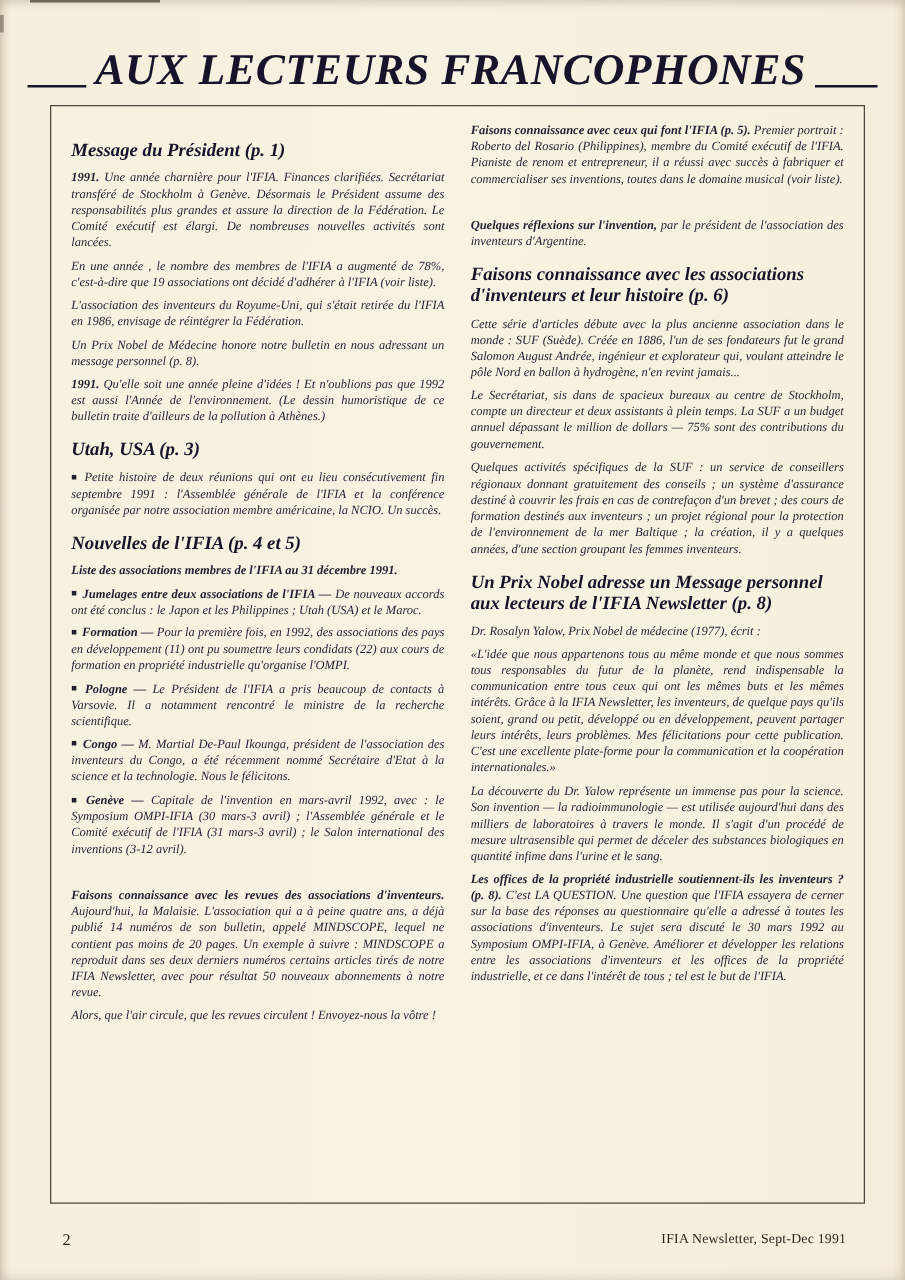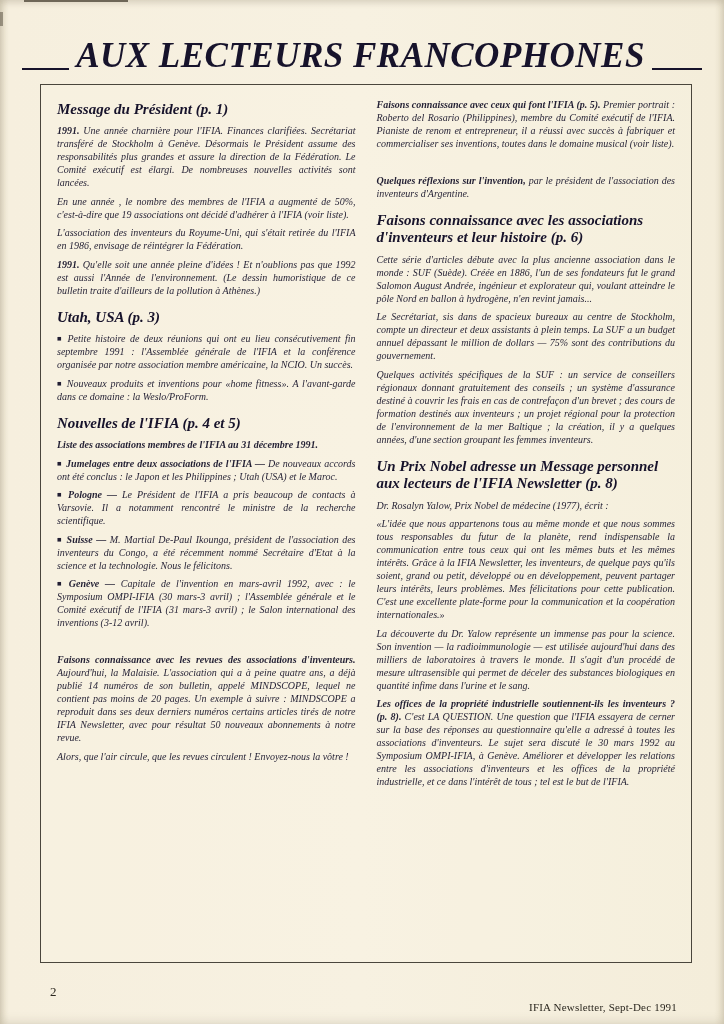--- a/index.html
+++ b/index.html
@@ -52,63 +52,64 @@
     font-size:10px;line-height:1.3;
     text-align:justify;
   }
   .col-heading{
     font-size:15px;line-height:1.16;
     font-weight:bold;font-style:italic;
     color:var(--heading-ink);
     margin:12px 0 6px 0;
     text-align:left;
   }
-  .column .col-heading:first-child{margin-top:3px;font-style:italic;}
+  .column .col-heading:first-child{margin-top:15px;font-style:italic;}
   .para{margin:0 0 5.5px 0;}
   .space-before{margin-top:24px;}
   .lead{font-weight:bold;}
   .sq{font-style:normal;font-size:7.5px;line-height:1;margin-right:4px;position:relative;top:-1px;}
 
   .footer-page{
     position:absolute;left:50px;bottom:24px;
     font-size:13px;color:#2c2820;font-style:normal;
   }
   .footer-issue{
-    position:absolute;right:47px;bottom:11px;
+    position:absolute;right:47px;bottom:27px;
     font-size:11px;color:#2c2820;font-style:normal;letter-spacing:.2px;
   }
 </style>
 </head>
 <body>
 
 <div class="page">
   <div class="scan-mark"></div>
   <div class="scan-tick"></div>
 
   <div class="title-row">
     <span class="rule rule-left"></span>
     <h1 class="title">AUX LECTEURS FRANCOPHONES</h1>
     <span class="rule rule-right"></span>
   </div>
 
   <div class="content-box">
     <div class="column" id="col-left">
         <h2 class="col-heading">Message du Président (p. 1)</h2>
         <p class="para"><span class="lead">1991.</span> Une année charnière pour l'IFIA. Finances clarifiées. Secrétariat transféré de Stockholm à Genève. Désormais le Président assume des responsabilités plus grandes et assure la direction de la Fédération. Le Comité exécutif est élargi. De nombreuses nouvelles activités sont lancées.</p>
-        <p class="para">En une année , le nombre des membres de l'IFIA a augmenté de 50%, c'est-à-dire que 19 associations ont décidé d'adhérer à l'IFIA (voir liste).</p>
+        <p class="para">En une année , le nombre des membres de l'IFIA a augmenté de 78%, c'est-à-dire que 19 associations ont décidé d'adhérer à l'IFIA (voir liste).</p>
         <p class="para">L'association des inventeurs du Royume-Uni, qui s'était retirée du l'IFIA en 1986, envisage de réintégrer la Fédération.</p>
+        <p class="para">Un Prix Nobel de Médecine honore notre bulletin en nous adressant un message personnel (p. 8).</p>
         <p class="para"><span class="lead">1991.</span> Qu'elle soit une année pleine d'idées ! Et n'oublions pas que 1992 est aussi l'Année de l'environnement. (Le dessin humoristique de ce bulletin traite d'ailleurs de la pollution à Athènes.)</p>
         <h2 class="col-heading">Utah, USA (p. 3)</h2>
         <p class="para"><span class="sq">■</span>Petite histoire de deux réunions qui ont eu lieu consécutivement fin septembre 1991 : l'Assemblée générale de l'IFIA et la conférence organisée par notre association membre américaine, la NCIO. Un succès.</p>
-        <p class="para"><span class="sq">■</span>Nouveaux produits et inventions pour «home fitness». A l'avant-garde dans ce domaine : la Weslo/ProForm.</p>
         <h2 class="col-heading">Nouvelles de l'IFIA (p. 4 et 5)</h2>
         <p class="para"><span class="lead">Liste des associations membres de l'IFIA au 31 décembre 1991.</span></p>
         <p class="para"><span class="sq">■</span><span class="lead">Jumelages entre deux associations de l'IFIA —</span> De nouveaux accords ont été conclus : le Japon et les Philippines ; Utah (USA) et le Maroc.</p>
+        <p class="para"><span class="sq">■</span><span class="lead">Formation —</span> Pour la première fois, en 1992, des associations des pays en développement (11) ont pu soumettre leurs condidats (22) aux cours de formation en propriété industrielle qu'organise l'OMPI.</p>
         <p class="para"><span class="sq">■</span><span class="lead">Pologne —</span> Le Président de l'IFIA a pris beaucoup de contacts à Varsovie. Il a notamment rencontré le ministre de la recherche scientifique.</p>
-        <p class="para"><span class="sq">■</span><span class="lead">Suisse —</span> M. Martial De-Paul Ikounga, président de l'association des inventeurs du Congo, a été récemment nommé Secrétaire d'Etat à la science et la technologie. Nous le félicitons.</p>
+        <p class="para"><span class="sq">■</span><span class="lead">Congo —</span> M. Martial De-Paul Ikounga, président de l'association des inventeurs du Congo, a été récemment nommé Secrétaire d'Etat à la science et la technologie. Nous le félicitons.</p>
         <p class="para"><span class="sq">■</span><span class="lead">Genève —</span> Capitale de l'invention en mars-avril 1992, avec : le Symposium OMPI-IFIA (30 mars-3 avril) ; l'Assemblée générale et le Comité exécutif de l'IFIA (31 mars-3 avril) ; le Salon international des inventions (3-12 avril).</p>
         <p class="para space-before"><span class="lead">Faisons connaissance avec les revues des associations d'inventeurs.</span> Aujourd'hui, la Malaisie. L'association qui a à peine quatre ans, a déjà publié 14 numéros de son bulletin, appelé MINDSCOPE, lequel ne contient pas moins de 20 pages. Un exemple à suivre : MINDSCOPE a reproduit dans ses deux derniers numéros certains articles tirés de notre IFIA Newsletter, avec pour résultat 50 nouveaux abonnements à notre revue.</p>
         <p class="para">Alors, que l'air circule, que les revues circulent ! Envoyez-nous la vôtre !</p>
       </div>
     <div class="column" id="col-right">
         <p class="para"><span class="lead">Faisons connaissance avec ceux qui font l'IFIA (p. 5).</span> Premier portrait : Roberto del Rosario (Philippines), membre du Comité exécutif de l'IFIA. Pianiste de renom et entrepreneur, il a réussi avec succès à fabriquer et commercialiser ses inventions, toutes dans le domaine musical (voir liste).</p>
         <p class="para space-before"><span class="lead">Quelques réflexions sur l'invention,</span> par le président de l'association des inventeurs d'Argentine.</p>
         <h2 class="col-heading">Faisons connaissance avec les associations d'inventeurs et leur histoire (p. 6)</h2>
         <p class="para">Cette série d'articles débute avec la plus ancienne association dans le monde : SUF (Suède). Créée en 1886, l'un de ses fondateurs fut le grand Salomon August Andrée, ingénieur et explorateur qui, voulant atteindre le pôle Nord en ballon à hydrogène, n'en revint jamais...</p>
         <p class="para">Le Secrétariat, sis dans de spacieux bureaux au centre de Stockholm, compte un directeur et deux assistants à plein temps. La SUF a un budget annuel dépassant le million de dollars — 75% sont des contributions du gouvernement.</p>

